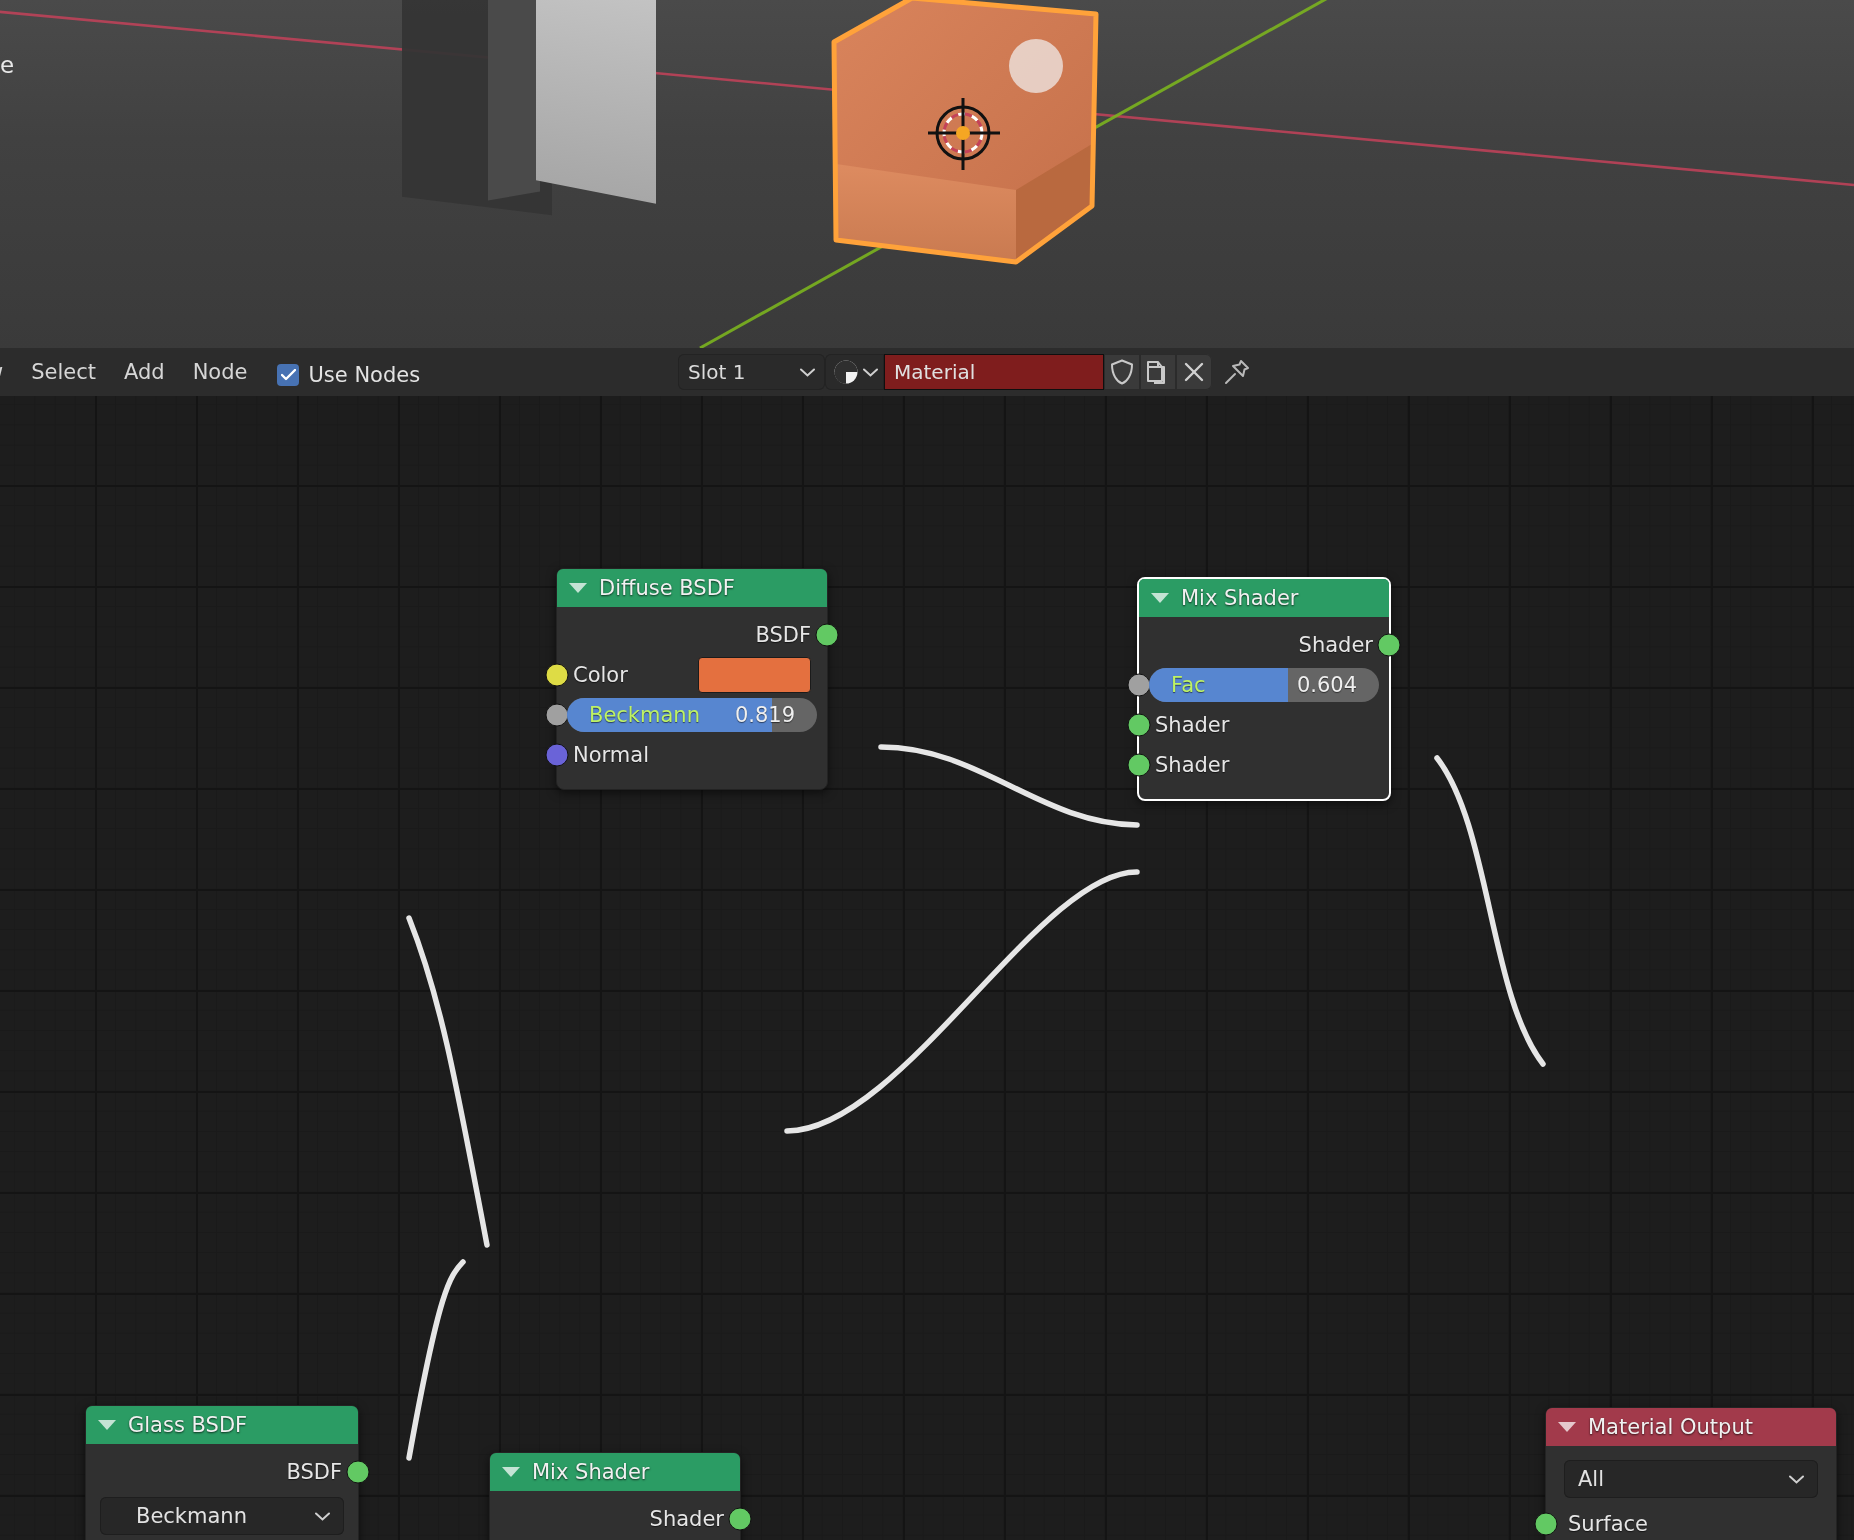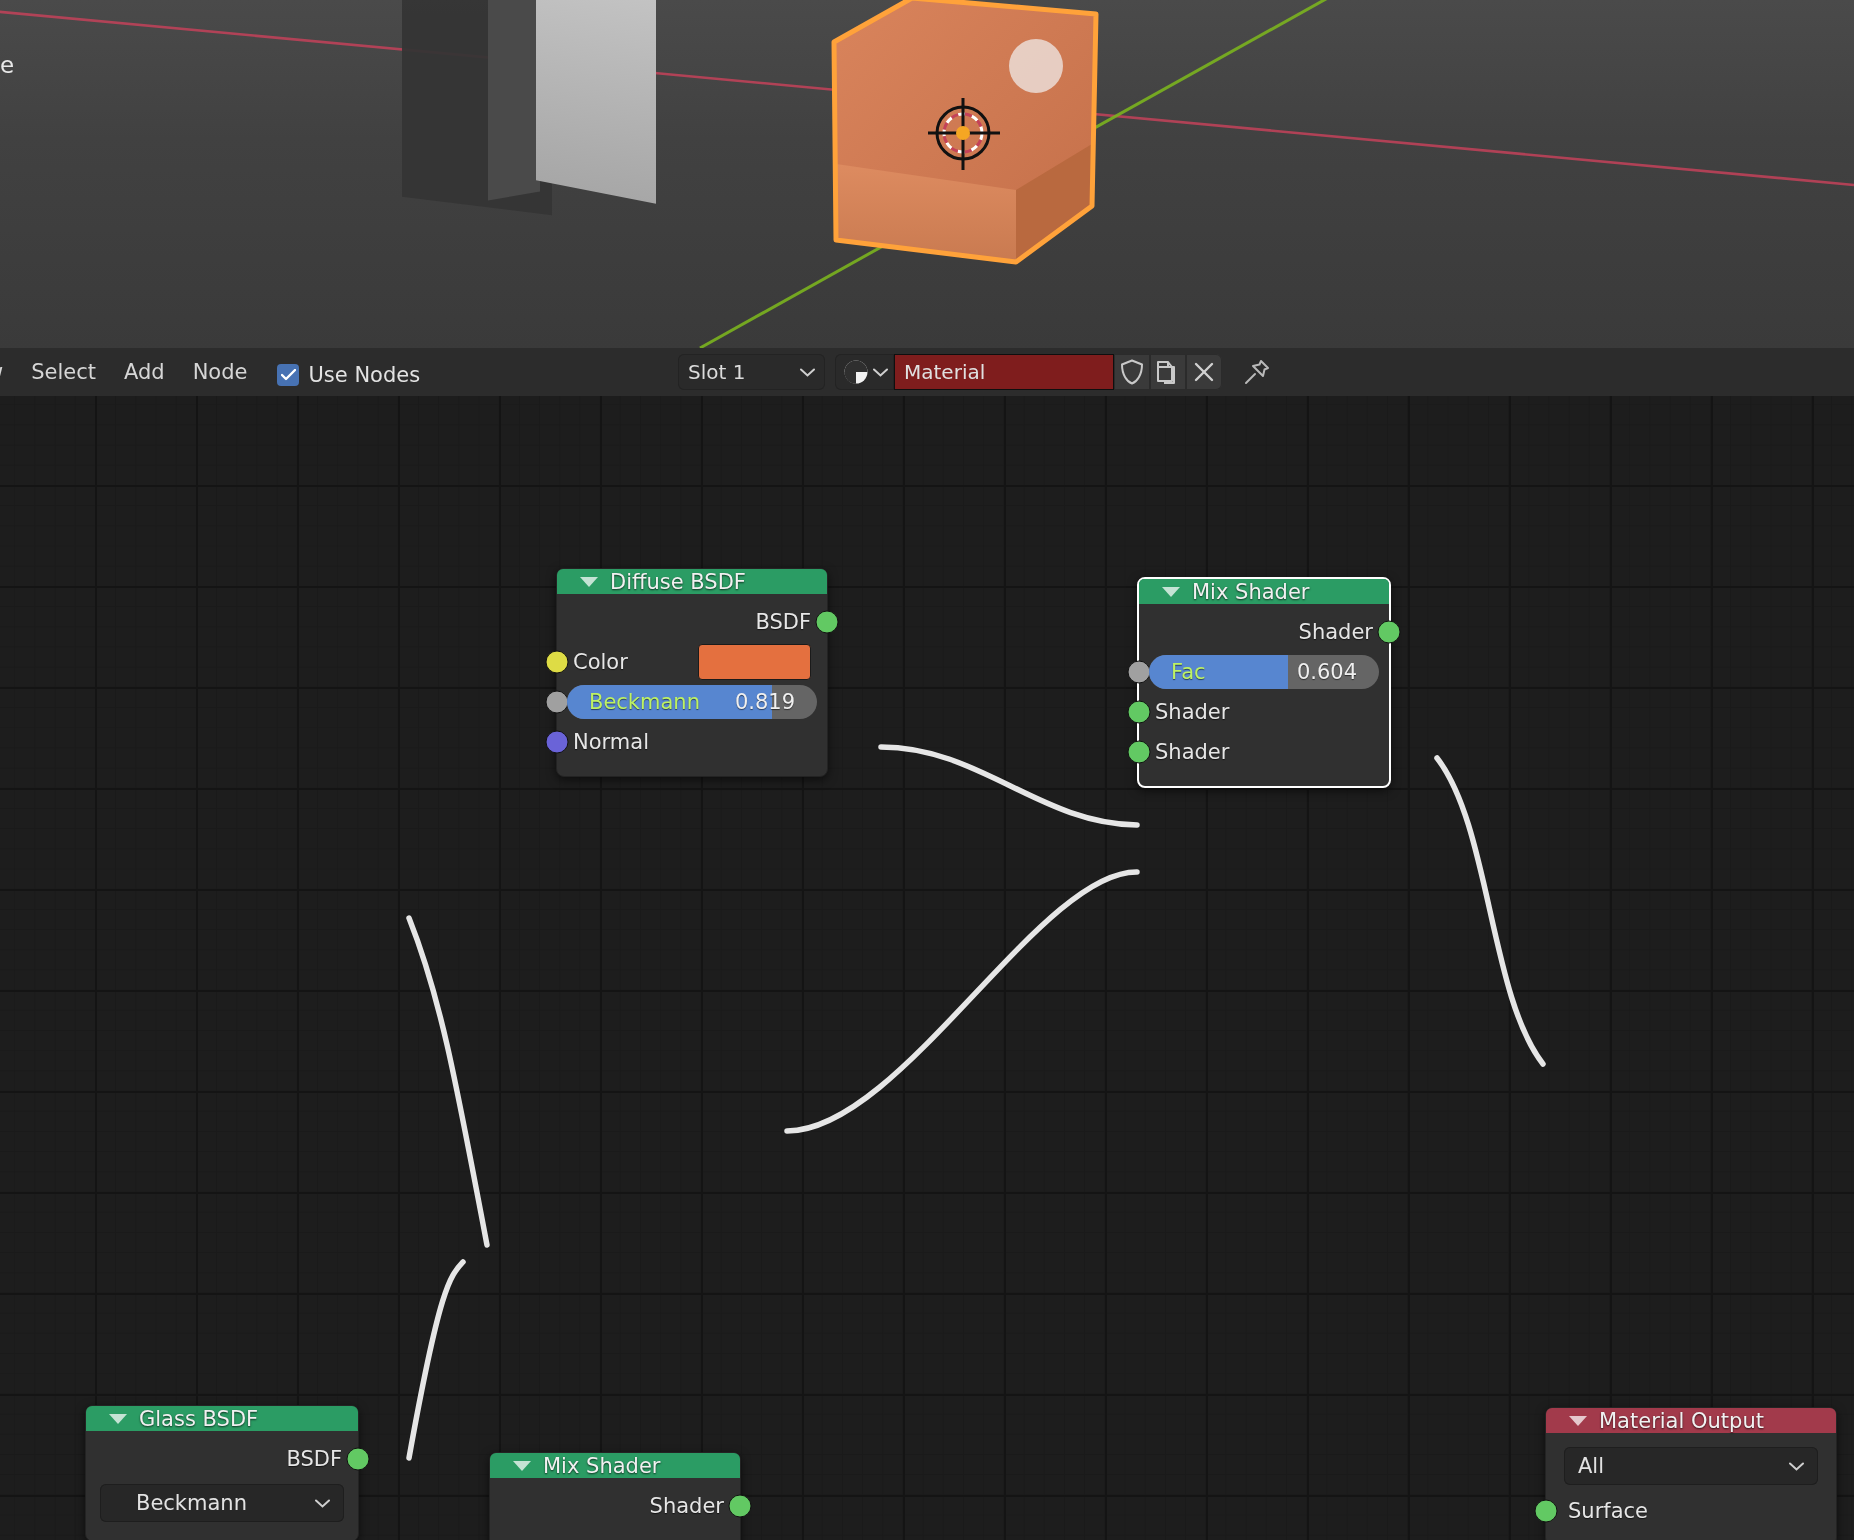--- a/index.html
+++ b/index.html
@@ -36,21 +36,21 @@
     display:flex;align-items:center;}
   .hdr-menu{display:flex;align-items:flex-end;gap:0;padding-left:0;}
   .menu-item{color:#d6d6d6;font-size:21px;padding:4px 14px;line-height:1;white-space:nowrap;}
   .menu-item.clipped{padding-left:0;margin-left:-14px;}
   .usenodes{display:flex;align-items:center;gap:9px;margin-left:16px;}
   .chk{width:22px;height:22px;border-radius:4px;background:#4772b3;
     display:flex;align-items:center;justify-content:center;}
   .chk svg{display:block;}
   .usenodes-label{color:#e3e3e3;font-size:21px;}
 
-  .hdr-right{position:absolute;left:678px;top:0;height:48px;display:flex;align-items:center;gap:10px;}
+  .hdr-right{position:absolute;left:678px;top:0;height:48px;display:flex;align-items:center;}
   .slot-select{width:127px;height:36px;background:#2a2a2a;border-radius:6px;
     display:flex;align-items:center;justify-content:space-between;padding:0 10px;
     color:#dcdcdc;font-size:20px;box-shadow:inset 0 0 0 1px #232323;}
   .chev{width:15px;height:9px;}
   .matbtn{display:flex;align-items:center;height:36px;background:#2a2a2a;border-radius:6px 0 0 6px;
     padding:0 6px 0 8px;gap:4px;box-shadow:inset 0 0 0 1px #232323;}
   .mat-name{width:200px;height:36px;background:#7f1d1d;display:flex;align-items:center;
     padding:0 10px;color:#e0e0e0;font-size:20px;box-shadow:inset 0 0 0 1px #0f0f0f;}
   .iconbtn{width:36px;height:36px;background:#3a3a3a;display:flex;align-items:center;
     justify-content:center;box-shadow:inset 0 0 0 1px #2b2b2b;}
@@ -68,22 +68,22 @@
     background-size:101px 101px,101px 101px,20.2px 20.2px,20.2px 20.2px;
     background-position:-6px -12px,-6px -12px,-6px -12px,-6px -12px;
   }
   .links{position:absolute;left:0;top:0;width:1854px;height:1144px;pointer-events:none;}
 
   
   .node{position:absolute;border-radius:8px;background:#303030;
     box-shadow:0 3px 10px rgba(0,0,0,.55);
     border:1px solid #232323;overflow:visible;}
   .node.selected{border:2px solid #ffffff;}
-  .node-head{height:25px;border-radius:6px 6px 0 0;display:flex;align-items:center;
-    gap:12px;padding:0 23px;font-size:21px;color:#f1f1f1;text-shadow:0 1px 2px rgba(0,0,0,.7);}
+  .node-head{height:38px;border-radius:6px 6px 0 0;display:flex;align-items:center;
+    gap:12px;padding:0 12px;font-size:21px;color:#f1f1f1;text-shadow:0 1px 2px rgba(0,0,0,.7);}
   .node.selected .node-head{border-radius:5px 5px 0 0;}
   .head-green{background:#2b9c64;}
   .head-red{background:#a23a4b;}
   .tri{width:0;height:0;border-left:9px solid transparent;border-right:9px solid transparent;
     border-top:10px solid rgba(255,255,255,.72);}
   .node-body{padding:8px 0 14px 0;}
   .row{height:40px;display:flex;align-items:center;position:relative;padding:0 16px;}
   .row-label{color:#e6e6e6;font-size:21px;text-shadow:0 1px 1px rgba(0,0,0,.6);}
   .row.out{justify-content:flex-end;}
   .socket{position:absolute;width:21px;height:21px;border-radius:50%;

